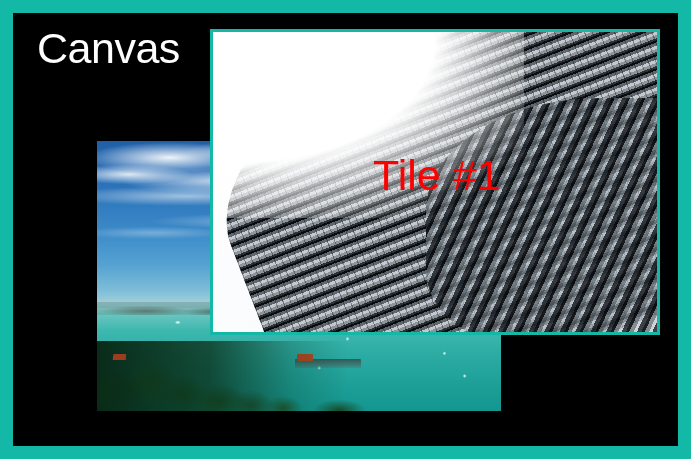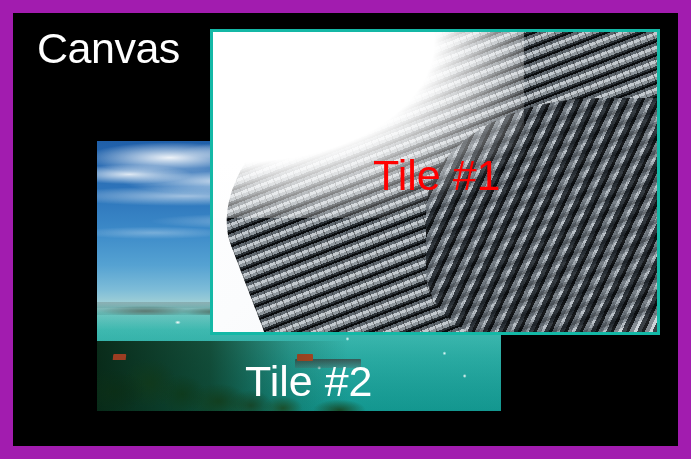--- a/index.html
+++ b/index.html
@@ -12,21 +12,21 @@
     height: 459px;
     overflow: hidden;
     font-family: "Liberation Sans", sans-serif;
   }
 
   
   #app-frame {
     position: relative;
     width: 691px;
     height: 459px;
-    background: #a21caf;
+    background: #14b8a6;
     box-sizing: border-box;
   }
 
   
   #canvas {
     position: absolute;
     left: 13px;
     top: 13px;
     width: 665px;
     height: 433px;
@@ -281,21 +281,20 @@
 
     <div id="tile-2">
       <div id="tile-2-photo">
         <div id="tile-2-clouds"></div>
         <div id="tile-2-hills"></div>
         <div id="tile-2-water"></div>
         <div id="tile-2-pier"></div>
         <div id="tile-2-trees"></div>
         <div id="tile-2-roof"></div>
       </div>
-      <div id="tile-2-label">Tile #2</div>
     </div>
 
     <div id="tile-1">
       <div id="tile-1-photo">
         <div id="tile-1-tower"></div>
         <div id="tile-1-mullions"></div>
         <div id="tile-1-flank"></div>
         <div id="tile-1-sky"></div>
       </div>
       <div id="tile-1-label">Tile #1</div>

